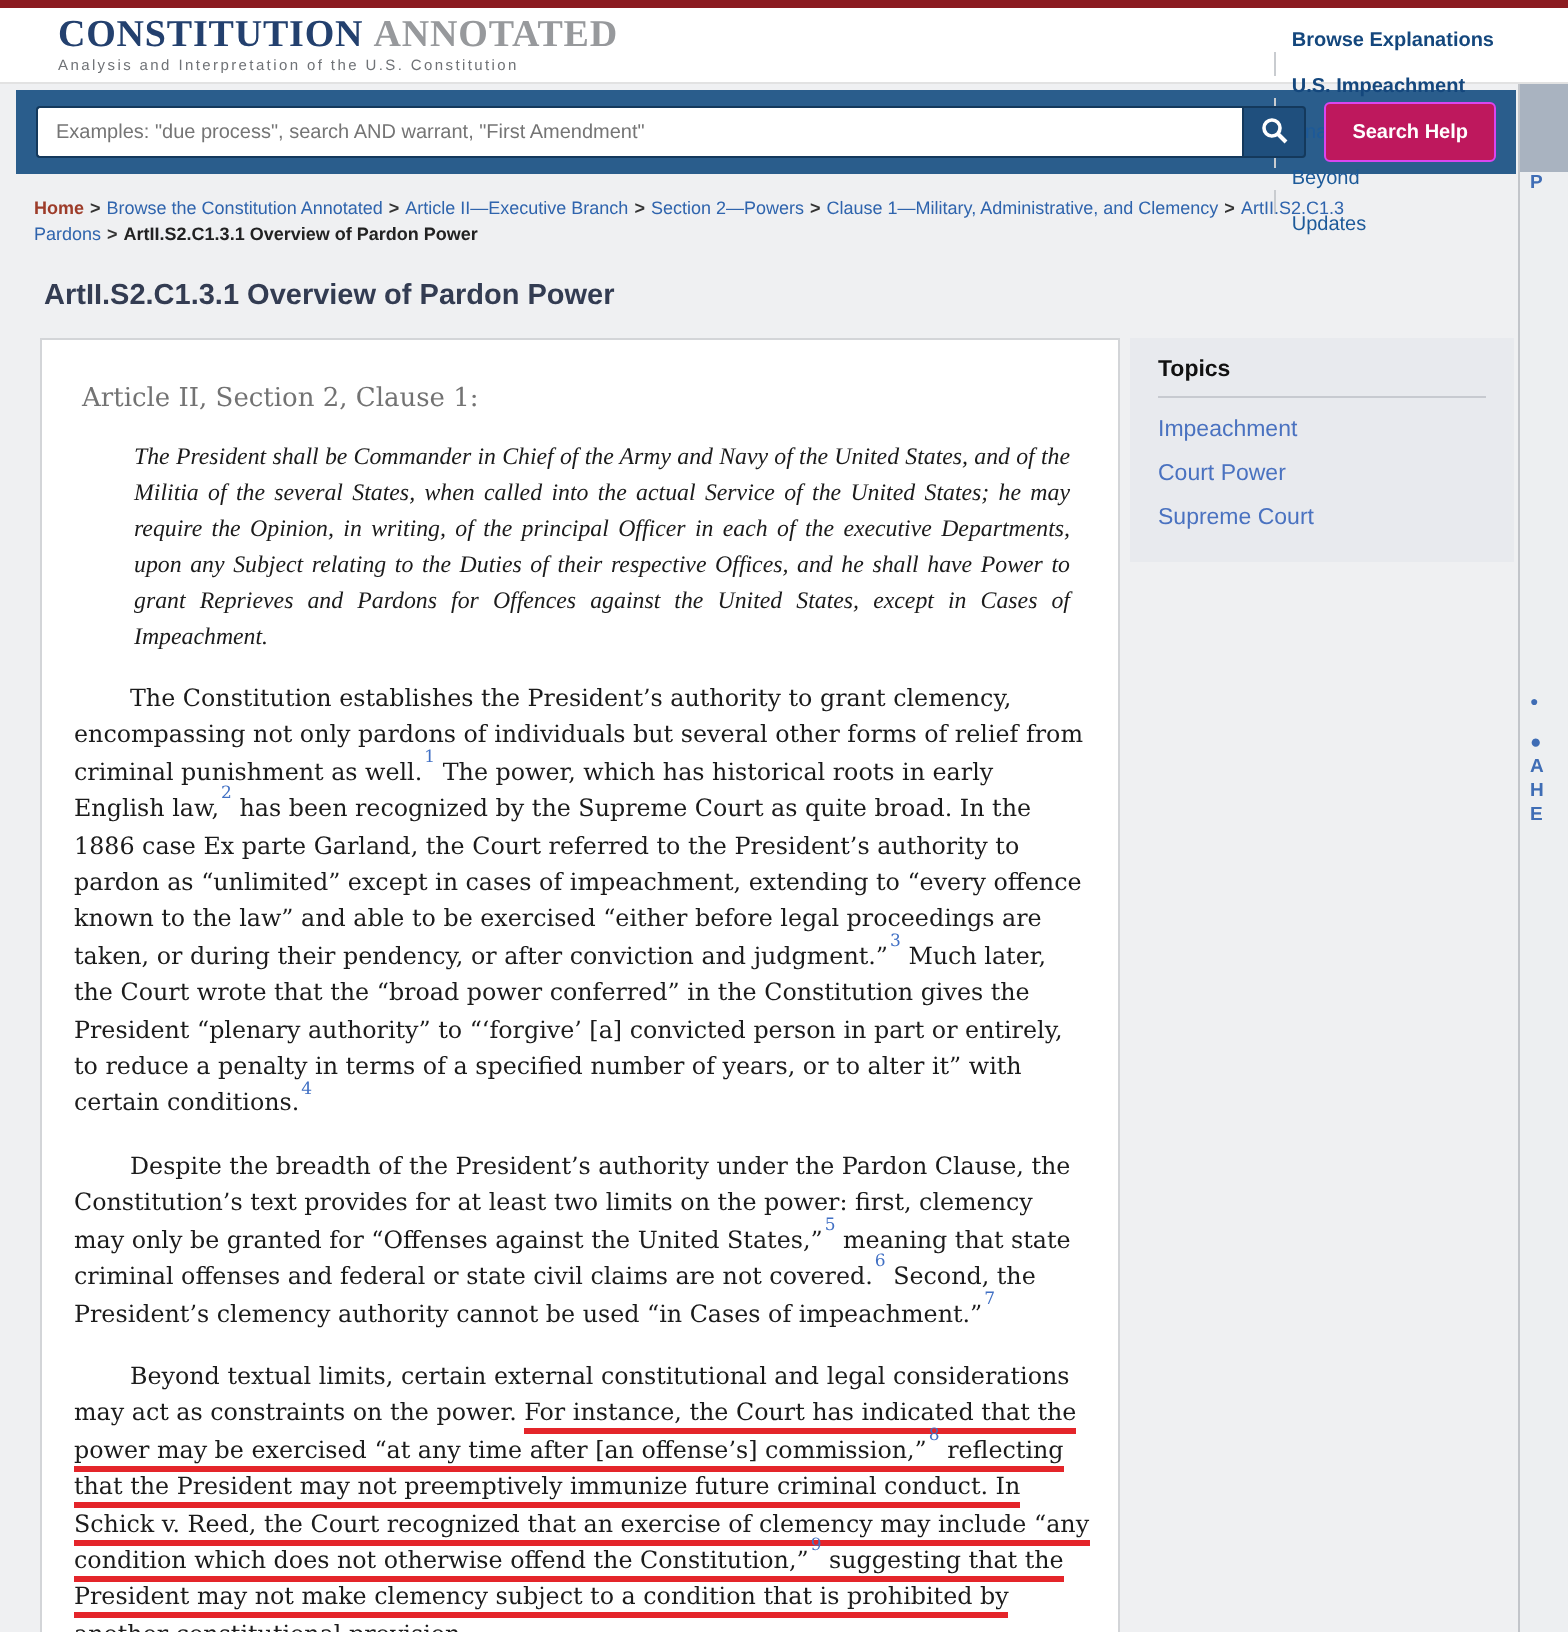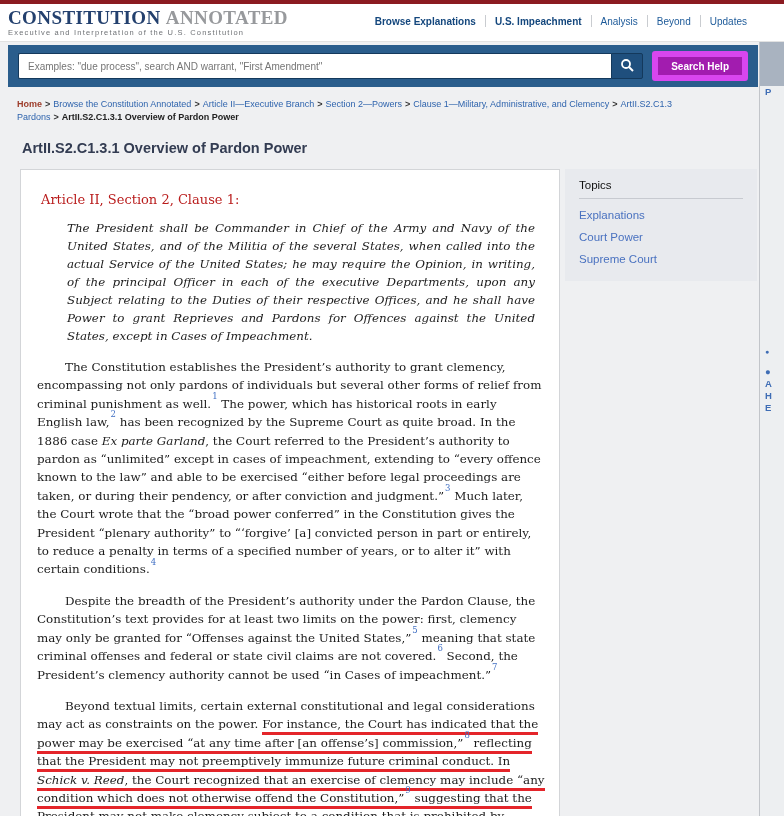--- a/index.html
+++ b/index.html
@@ -7,28 +7,28 @@
   body {
     width:784px; height:816px; overflow:hidden; position:relative;
     background:#eff0f2; font-family:"Liberation Sans", sans-serif;
   }
   
   .topbar { height:4px; background:#8b1b21; width:100%; }
 
   
   .hdr {
     background:#fff; height:38px; display:flex; align-items:flex-start;
-    justify-content:space-between; padding:4px 28px 0 8px;
+    justify-content:space-between; padding:4px 28px 0 29px;
     border-bottom:1px solid #e2e2e2;
   }
   .brand-words { font-family:"Liberation Serif", serif; font-size:19px; letter-spacing:.4px; line-height:19px; }
   .brand-w1 { color:#23406e; font-weight:700; }
   .brand-w2 { color:#97999c; font-weight:600; }
   .brand-tagline { font-size:7.5px; color:#6f7276; letter-spacing:1.2px; margin-top:1px; }
-  .nav { display:flex; align-items:flex-end; margin-top:7px; font-size:10px; color:#1d5a99; white-space:nowrap; }
+  .nav { display:flex; align-items:flex-start; margin-top:7px; font-size:10px; color:#1d5a99; white-space:nowrap;flex-direction:column; }
   .nav .nav-item { padding:0 9px; cursor:pointer; }
   .nav .bold { font-weight:700; color:#14477d; }
   .nav .sep { width:1px; height:12px; background:#c9ccd0; }
 
   
   .search-band {
     margin:3px 26px 0 8px; background:#2a5d8c; height:42px;
     display:flex; align-items:center; padding:0 10px;
   }
   .search-group { display:flex; flex:1; height:26px; }
@@ -36,61 +36,61 @@
     flex:1; height:26px; border:1px solid #14395c; border-right:none;
     font-size:10px; padding:0 9px; color:#333; outline:none;
     border-radius:2px 0 0 2px; font-family:"Liberation Sans",sans-serif;
   }
   .mag-btn {
     width:32px; height:26px; background:#1f4f7d; border:1px solid #14395c;
     display:flex; align-items:center; justify-content:center; cursor:pointer;
     border-radius:0 2px 2px 0;
   }
   .help-btn {
-    margin-left:9px; height:30px; padding:0 13px; background:#a21caf;
-    border:6px solid #d946ef; color:#fff; font-size:10px; font-weight:700;
+    margin-left:9px; height:30px; padding:0 13px; background:#be185d;
+    border:1px solid #d946ef; color:#fff; font-size:10px; font-weight:700;
     border-radius:3px; cursor:pointer; font-family:"Liberation Sans",sans-serif;
   }
 
   
   .breadcrumb { padding:11px 30px 0 17px; font-size:9px; color:#444; line-height:13px; }
   .crumb { color:#2f64ad; cursor:pointer; }
   .crumb.home { color:#9d3c2a;font-weight:bold; }
   .crumb.current { color:#222; font-weight:700; cursor:default; }
   .crumb-sep { color:#333; font-weight:700; margin:0 3px; }
 
   .page-title { margin:16px 0 0 22px; font-size:14.5px; font-weight:700; color:#333c52; }
 
   
   .layout { display:flex; align-items:flex-start; padding:13px 0 0 20px; }
   .card {
     width:540px; background:#fff; border:1px solid #d3d5d8;
     padding:16px 10px 20px 16px; min-height:660px;
   }
   .serif-text { font-family:"DejaVu Serif", serif; color:#1b1b1b; }
-  .clause-heading { font-size:13px; margin:6px 0 12px 4px; color:#b91c1c; }
+  .clause-heading { font-size:13px; margin:6px 0 12px 4px; color:#737373; }
   blockquote.clause-quote {
     margin:0 14px 0 30px; font-style:italic; text-align:justify;
-    font-size:11.9px; line-height:18px; color:#1b1b1b;
+    font-size:11.9px; line-height:18px; color:#1b1b1b;font-family:Liberation Serif, serif;
   }
   .para {
     text-indent:28px; margin:13px 4px 0 0; font-size:11.9px;
     line-height:18.4px; color:#1b1b1b;
   }
-  .para .it { font-style:italic; }
+  .para .it { }
   sup.fn {
     color:#4170c4; font-size:8.5px; line-height:0; position:relative; top:-4px;
     margin-left:1px; cursor:pointer; font-family:"DejaVu Serif",serif;
   }
   .redline { border-bottom:3px solid #e4252a; padding-bottom:1px; }
 
   
   .sidebar { width:192px; margin-left:5px; }
   .topics-box { background:#e8eaee; padding:10px 14px 16px 14px; }
-  .topics-title { font-size:11.5px; font-weight:400; color:#111; margin:0 0 7px 0; }
+  .topics-title { font-size:11.5px; font-weight:700; color:#111; margin:0 0 7px 0; }
   .topics-divider { border-bottom:1px solid #c7cad0; margin:0 0 3px 0; }
   .topic-link { display:block; font-size:11.5px; color:#4a72c0; margin-top:10px; cursor:pointer; }
 
   
   .sliver {
     position:absolute; top:42px; right:0; width:25px; bottom:0;
     border-left:1px solid #c2c5ca; overflow:hidden;
   }
   .sliver-band { height:44px; background:#a9b3c0; }
   .sliver-body { position:absolute; top:44px; left:0; right:0; bottom:0; background:#edeff1; }
@@ -109,21 +109,21 @@
 <body>
 
 <div class="topbar"></div>
 
 <div class="hdr">
   <div>
     <div class="brand-words">
       <span class="brand-w1">CONSTITUTION</span>
       <span class="brand-w2">ANNOTATED</span>
     </div>
-    <div class="brand-tagline">Executive and Interpretation of the U.S. Constitution</div>
+    <div class="brand-tagline">Analysis and Interpretation of the U.S. Constitution</div>
   </div>
   <div class="nav" id="header-nav">
       <span class="nav-item bold">Browse Explanations</span>
       <span class="sep"></span>
       <span class="nav-item bold">U.S. Impeachment</span>
       <span class="sep"></span>
       <span class="nav-item">Analysis</span>
       <span class="sep"></span>
       <span class="nav-item">Beyond</span>
       <span class="sep"></span>
@@ -159,21 +159,21 @@
         <p class="para"><span>Despite the breadth of the President’s authority under the Pardon Clause, the Constitution’s text provides for at least two limits on the power: first, clemency may only be granted for “Offenses against the United States,”</span><sup class="fn">5</sup><span> meaning that state criminal offenses and federal or state civil claims are not covered.</span><sup class="fn">6</sup><span> Second, the President’s clemency authority cannot be used “in Cases of impeachment.”</span><sup class="fn">7</sup></p>
         <p class="para"><span>Beyond textual limits, certain external constitutional and legal considerations may act as constraints on the power. </span><span class="redline"><span>For instance, the Court has indicated that the power may be exercised “at any time after [an offense’s] commission,”</span><sup class="fn">8</sup><span> reflecting that the President may not preemptively immunize future criminal conduct. In </span><span class="it">Schick v. Reed</span><span>, the Court recognized that an exercise of clemency may include “any condition which does not otherwise offend the Constitution,”</span><sup class="fn">9</sup><span> suggesting that the President may not make clemency subject to a condition that is prohibited by another constitutional provision.</span></span></p>
       </div>
   </div>
 
   <div class="sidebar">
     <div class="topics-box">
       <div class="topics-title">Topics</div>
       <div class="topics-divider"></div>
       <div id="topics-list">
-          <span class="topic-link">Explanations</span>
+          <span class="topic-link">Impeachment</span>
           <span class="topic-link">Court Power</span>
           <span class="topic-link">Supreme Court</span>
         </div>
     </div>
   </div>
 </div>
 
 <div class="sliver">
   <div class="sliver-band"></div>
   <div class="sliver-body"></div>

